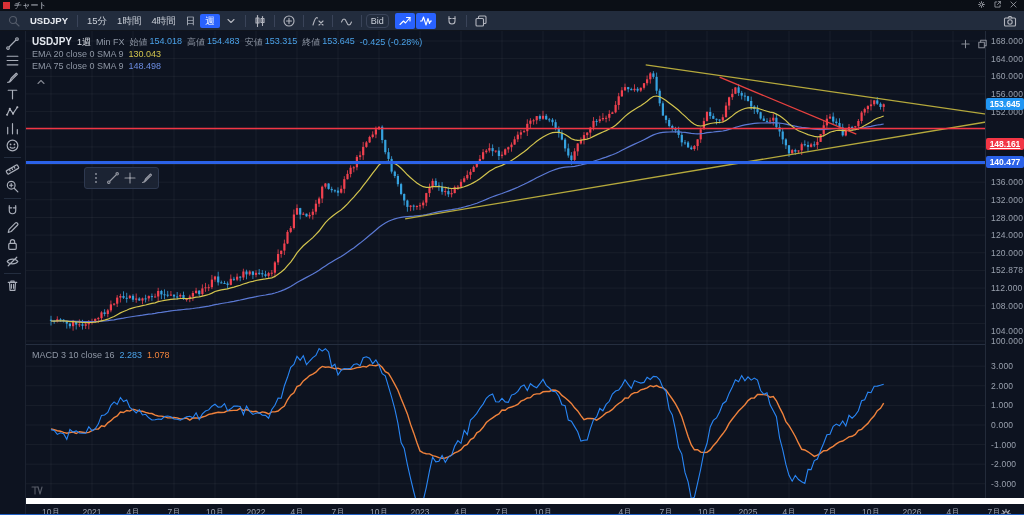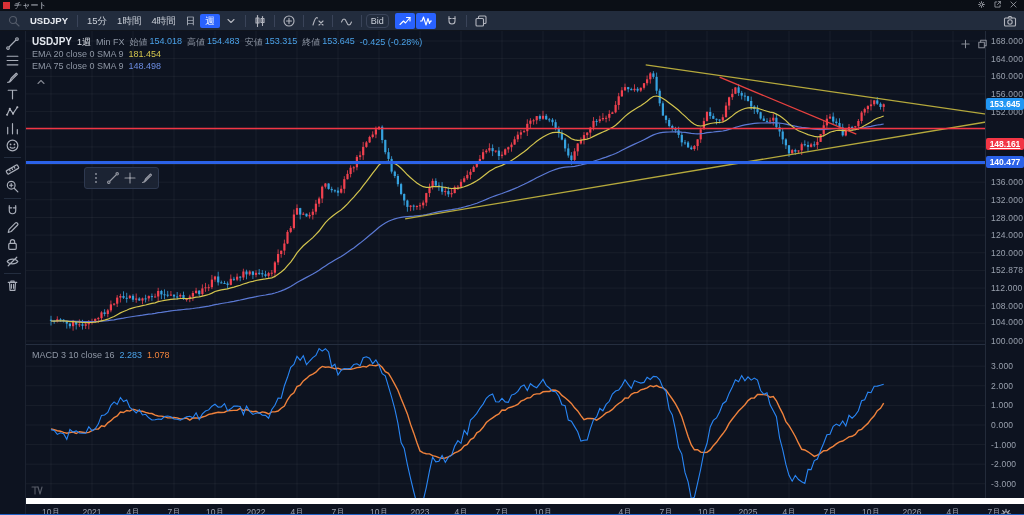--- a/index.html
+++ b/index.html
@@ -931,21 +931,21 @@
             <span class="v-blue">153.315</span>
           </span>
         <span class="pair">
             <span>終値</span>
             <span class="v-blue">153.645</span>
           </span>
         <span class="v-blue">-0.425 (-0.28%)</span>
       </div>
       <div class="legend" style="top:18px">
         <span>EMA 20 close 0 SMA 9</span>
-        <span class="v-yellow">181.454</span>
+        <span class="v-yellow">130.043</span>
       </div>
       <div class="legend" style="top:30px">
         <span>EMA 75 close 0 SMA 9</span>
         <span class="v-emablue">148.498</span>
       </div>
       <div class="collapse"><svg width="14" height="14" viewBox="0 0 14 14" fill="none" stroke="#b2b5be" stroke-width="1.1" stroke-linecap="round" stroke-linejoin="round">
             <style>.f{fill:#b2b5be;stroke:none}</style>
             <path d="M4 8.5 l3-3 3 3"></path>
           </svg></div>
 
@@ -1018,21 +1018,21 @@
           <span class="palabel" style="top: 80.6px;">152.000</span>
           <span class="palabel" style="top: 115.9px; margin-top: 16px;">144.000</span>
           <span class="palabel" style="top: 151.2px;">136.000</span>
           <span class="palabel" style="top: 168.8px;">132.000</span>
           <span class="palabel" style="top: 186.5px;">128.000</span>
           <span class="palabel" style="top: 204.1px;">124.000</span>
           <span class="palabel" style="top: 221.8px; text-align: center;">120.000</span>
           <span class="palabel" style="top: 239.4px;">152.878</span>
           <span class="palabel" style="top: 257.1px;">112.000</span>
           <span class="palabel" style="top: 274.8px;">108.000</span>
-          <span class="palabel" style="top: 291px;">104.000</span>
+          <span class="palabel" style="top: 300px;">104.000</span>
           <span class="palabel" style="top: 310px;">100.000</span>
           <span class="palabel" style="top: 335.2px;">3.000</span>
           <span class="palabel" style="top: 354.8px;">2.000</span>
           <span class="palabel" style="top: 374.4px;">1.000</span>
           <span class="palabel" style="top: 394px;">0.000</span>
           <span class="palabel" style="top: 413.6px;">-1.000</span>
           <span class="palabel" style="top: 433.2px;">-2.000</span>
           <span class="palabel" style="top: 452.8px;">-3.000</span>
           <span class="badge" style="top: 73.3px; background: rgb(33, 150, 243);">153.645</span>
           <span class="badge" style="top: 113px; background: rgb(242, 54, 69); text-decoration: underline;">148.161</span>

